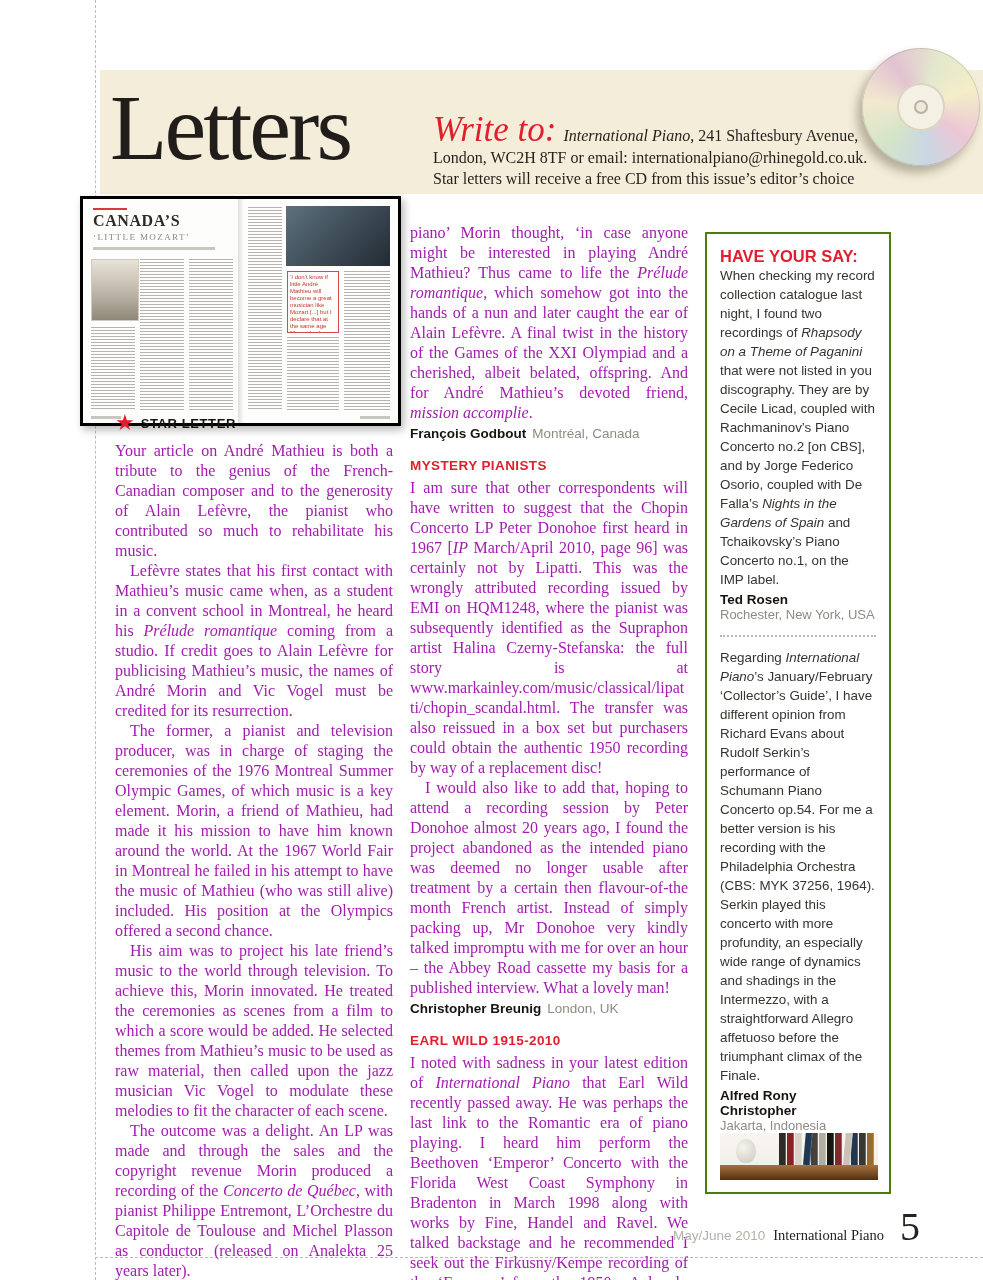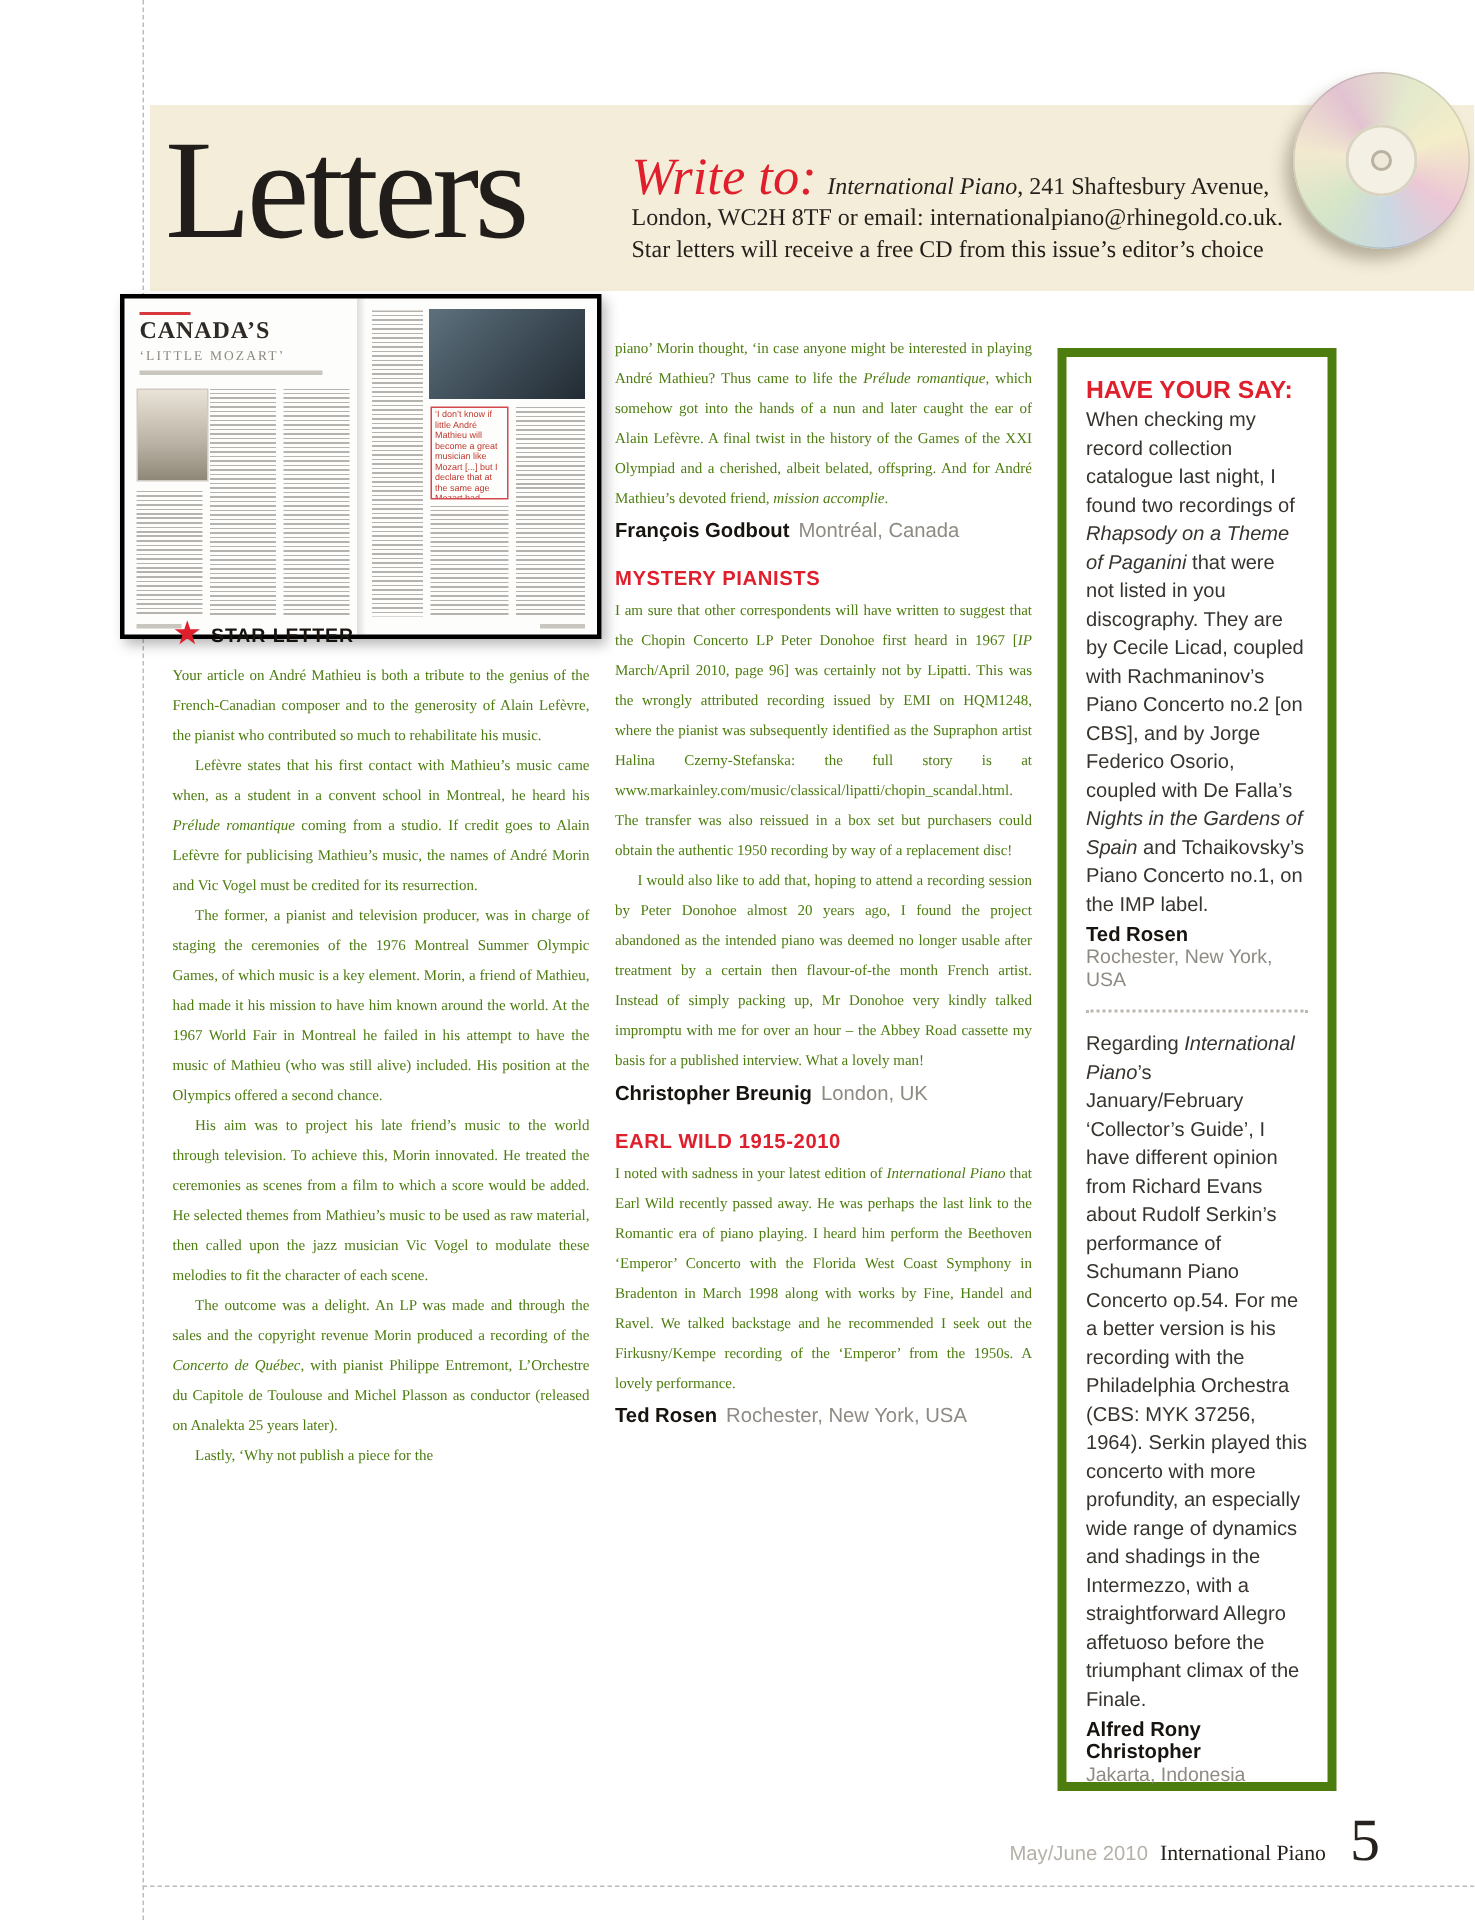--- a/index.html
+++ b/index.html
@@ -7,21 +7,21 @@
   .page{position:relative;width:983px;height:1280px;background:#ffffff;overflow:hidden;
         font-family:"Liberation Serif","DejaVu Serif",serif;color:#2a2420;}
   
   .crop-v{position:absolute;left:95px;top:0;height:1280px;width:0;border-left:1px dashed #bdbdb8;}
   .crop-h{position:absolute;left:95px;top:1257px;width:888px;height:0;border-top:1px dashed #bdbdb8;}
 
   
   .masthead{position:absolute;left:100px;top:70px;width:883px;height:124px;background:#f3edd9;}
   .letters-title{position:absolute;left:110px;top:80px;margin:0;font-family:"Liberation Serif",serif;
         font-weight:normal;font-size:94px;line-height:1;letter-spacing:-3px;color:#201d1a;}
-  .write-to{position:absolute;left:417px;top:96px;width:474px;margin:4px;font-size:16px;line-height:21px;color:#241f1b;}
+  .write-to{position:absolute;left:417px;top:96px;width:474px;margin:16px;font-size:16px;line-height:21px;color:#241f1b;}
   .write-to-label{font-style:italic;font-size:35px;color:#e01f2d;margin-right:7px;line-height:1;}
   .addr i{font-style:italic;}
   .cd{position:absolute;left:862px;top:48px;width:118px;height:118px;border-radius:50%;
       background:conic-gradient(from 20deg,#e3e9cd,#f4edc9,#ecc7d5,#c9d8e3,#d5e5c7,#f2e9cf,#e2c2d1,#e3e9cd);
       box-shadow:-5px 7px 10px rgba(110,100,80,.45), inset 0 0 0 1px rgba(0,0,0,.12);}
   .cd::before{content:"";position:absolute;left:30%;top:30%;width:40%;height:40%;border-radius:50%;
       background:#f4f0e3;box-shadow:inset 0 0 0 2px #d9d3c2;}
   .cd::after{content:"";position:absolute;left:44%;top:44%;width:12%;height:12%;border-radius:50%;
       background:#efe9da;box-shadow:inset 0 0 0 2px #b9b2a2;}
 
@@ -45,38 +45,38 @@
   .mcF{position:absolute;left:204px;top:138px;width:52px;height:74px;}
   .clip-gutter{position:absolute;left:155px;top:0;width:6px;height:100%;
       background:linear-gradient(90deg,rgba(0,0,0,.12),rgba(0,0,0,0));}
   .clip-quote{position:absolute;left:204px;top:72px;width:52px;height:62px;border:1px solid #d4494d;
       padding:2px;box-sizing:border-box;font-family:"Liberation Sans",sans-serif;
       font-size:6px;line-height:7px;color:#c0392f;overflow:hidden;}
   .clip-folio{position:absolute;left:8px;bottom:4px;width:30px;height:3px;background:#c9c6c0;}
   .clip-folio2{position:absolute;right:8px;bottom:4px;width:30px;height:3px;background:#c9c6c0;}
 
   
-  .body-copy{font-size:10px;line-height:20px;text-align:justify;overflow-wrap:anywhere;color:#4d7c0f;}
+  .body-copy{font-size:16px;line-height:20px;text-align:justify;overflow-wrap:anywhere;color:#a21caf;}
   .body-copy p{margin:0;}
   .body-copy p + p{text-indent:15px;}
   .col1{position:absolute;left:115px;top:412px;width:278px;}
   .star-head{display:flex;align-items:center;gap:6px;margin-bottom:7px;}
   .star-icon{color:#e01f2d;font-size:22px;line-height:1;font-family:"DejaVu Sans",sans-serif;}
   .star-label{font-family:"Liberation Sans",sans-serif;font-weight:bold;font-size:13px;
       letter-spacing:.6px;color:#17130f;}
   .col2{position:absolute;left:410px;top:223px;width:278px;}
   .signature{margin:3px 0 0;font-family:"Liberation Sans",sans-serif;font-size:13.5px;}
   .signature .sig-name{font-weight:bold;color:#17130f;margin-right:6px;}
   .signature .sig-loc{color:#8f8b84;}
   .section-heading{margin:17px 0 5px;font-family:"Liberation Sans",sans-serif;font-weight:bold;
       font-size:13.5px;letter-spacing:.4px;color:#e01f2d;}
 
   
   .sidebar{position:absolute;left:705px;top:232px;width:186px;height:962px;box-sizing:border-box;
-      border:6px solid #4d7c0f;background:#fff;padding:13px 13px 12px;display:flex;flex-direction:column;
+      border:2px solid #4d7c0f;background:#fff;padding:13px 13px 12px;display:flex;flex-direction:column;
       font-family:"Liberation Sans","DejaVu Sans",sans-serif;}
   .sb-title-red{margin:0;font-size:16.5px;line-height:1.15;font-weight:bold;color:#e01f2d;}
   .sb-title-black{margin:0 0 10px;width:140px;font-size:17.5px;line-height:1.12;font-weight:bold;color:#151210;}
   .sb-copy{font-size:13.4px;line-height:19px;color:#37332e;text-align:left;}
   .sb-copy p{margin:0;}
   .sb-sig{margin-top:3px;}
   .sb-sig .sig-name{display:block;margin:0;}
   .sb-sig .sig-loc{display:block;font-size:13px;}
   .sb-divider{border-top:2px dotted #bcb8b0;margin:13px 0 11px;}
 

